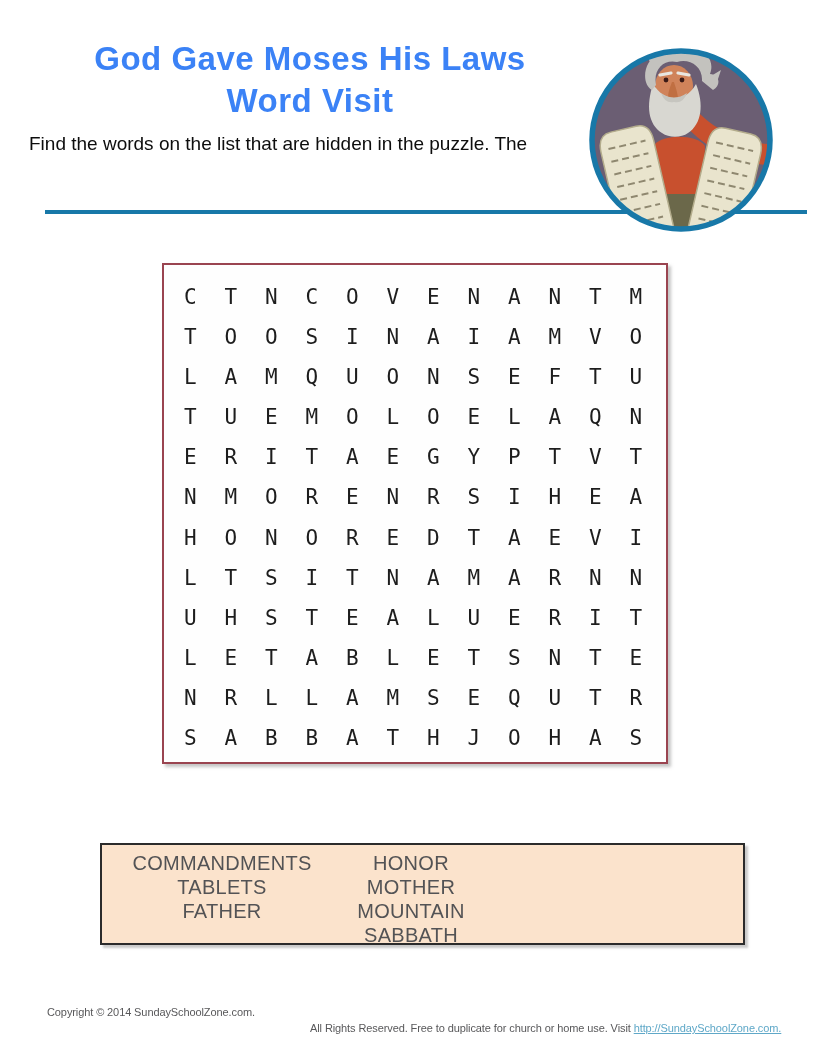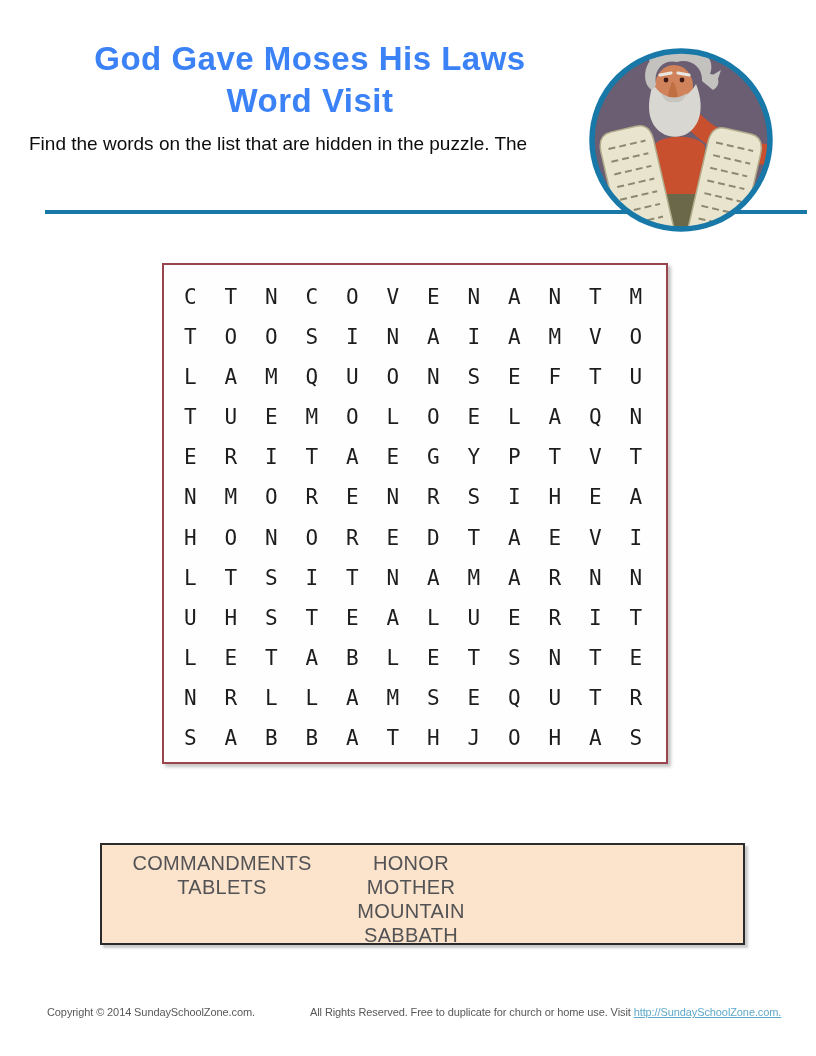--- a/index.html
+++ b/index.html
@@ -41,21 +41,21 @@
   }
   .word-col{text-align:center;}
   .word-col:nth-child(1){width:240px;}
   .word-col:nth-child(2){width:138px;}
   .word-col:nth-child(3){width:246px;}
   .footer{
     position:absolute;top:1006px;left:0;width:816px;height:16px;
     font-size:11px;color:#58585a;letter-spacing:-0.1px;
   }
   .footer-copy{position:absolute;left:47px;top:0;}
-  .footer-rights{position:absolute;left:310px;top:0;width:500px;}
+  .footer-rights{position:absolute;left:310px;top:16px;width:500px;}
   .footer-link{text-decoration:underline;}
 </style>
 </head>
 <body>
 
 <div class="page">
 
   <div class="page-title" style="color: #3b82f6;">
     <div>God Gave Moses His Laws</div>
     <div>Word Visit</div>
@@ -275,20 +275,21 @@
       <span class="grid-cell">O</span>
       <span class="grid-cell">H</span>
       <span class="grid-cell">A</span>
       <span class="grid-cell">S</span>
     </div>
 
   <div class="word-box" id="word-columns" style="background: rgb(251, 227, 204); border-color: rgb(43, 43, 43); color: rgb(83, 83, 85);">
       <div class="word-col">
         <div class="word">COMMANDMENTS</div>
         <div class="word">TABLETS</div>
+        <div class="word">FATHER</div>
       </div>
       <div class="word-col">
         <div class="word">HONOR</div>
         <div class="word">MOTHER</div>
         <div class="word">MOUNTAIN</div>
         <div class="word">SABBATH</div>
       </div>
     </div>
 
   <div class="footer">

